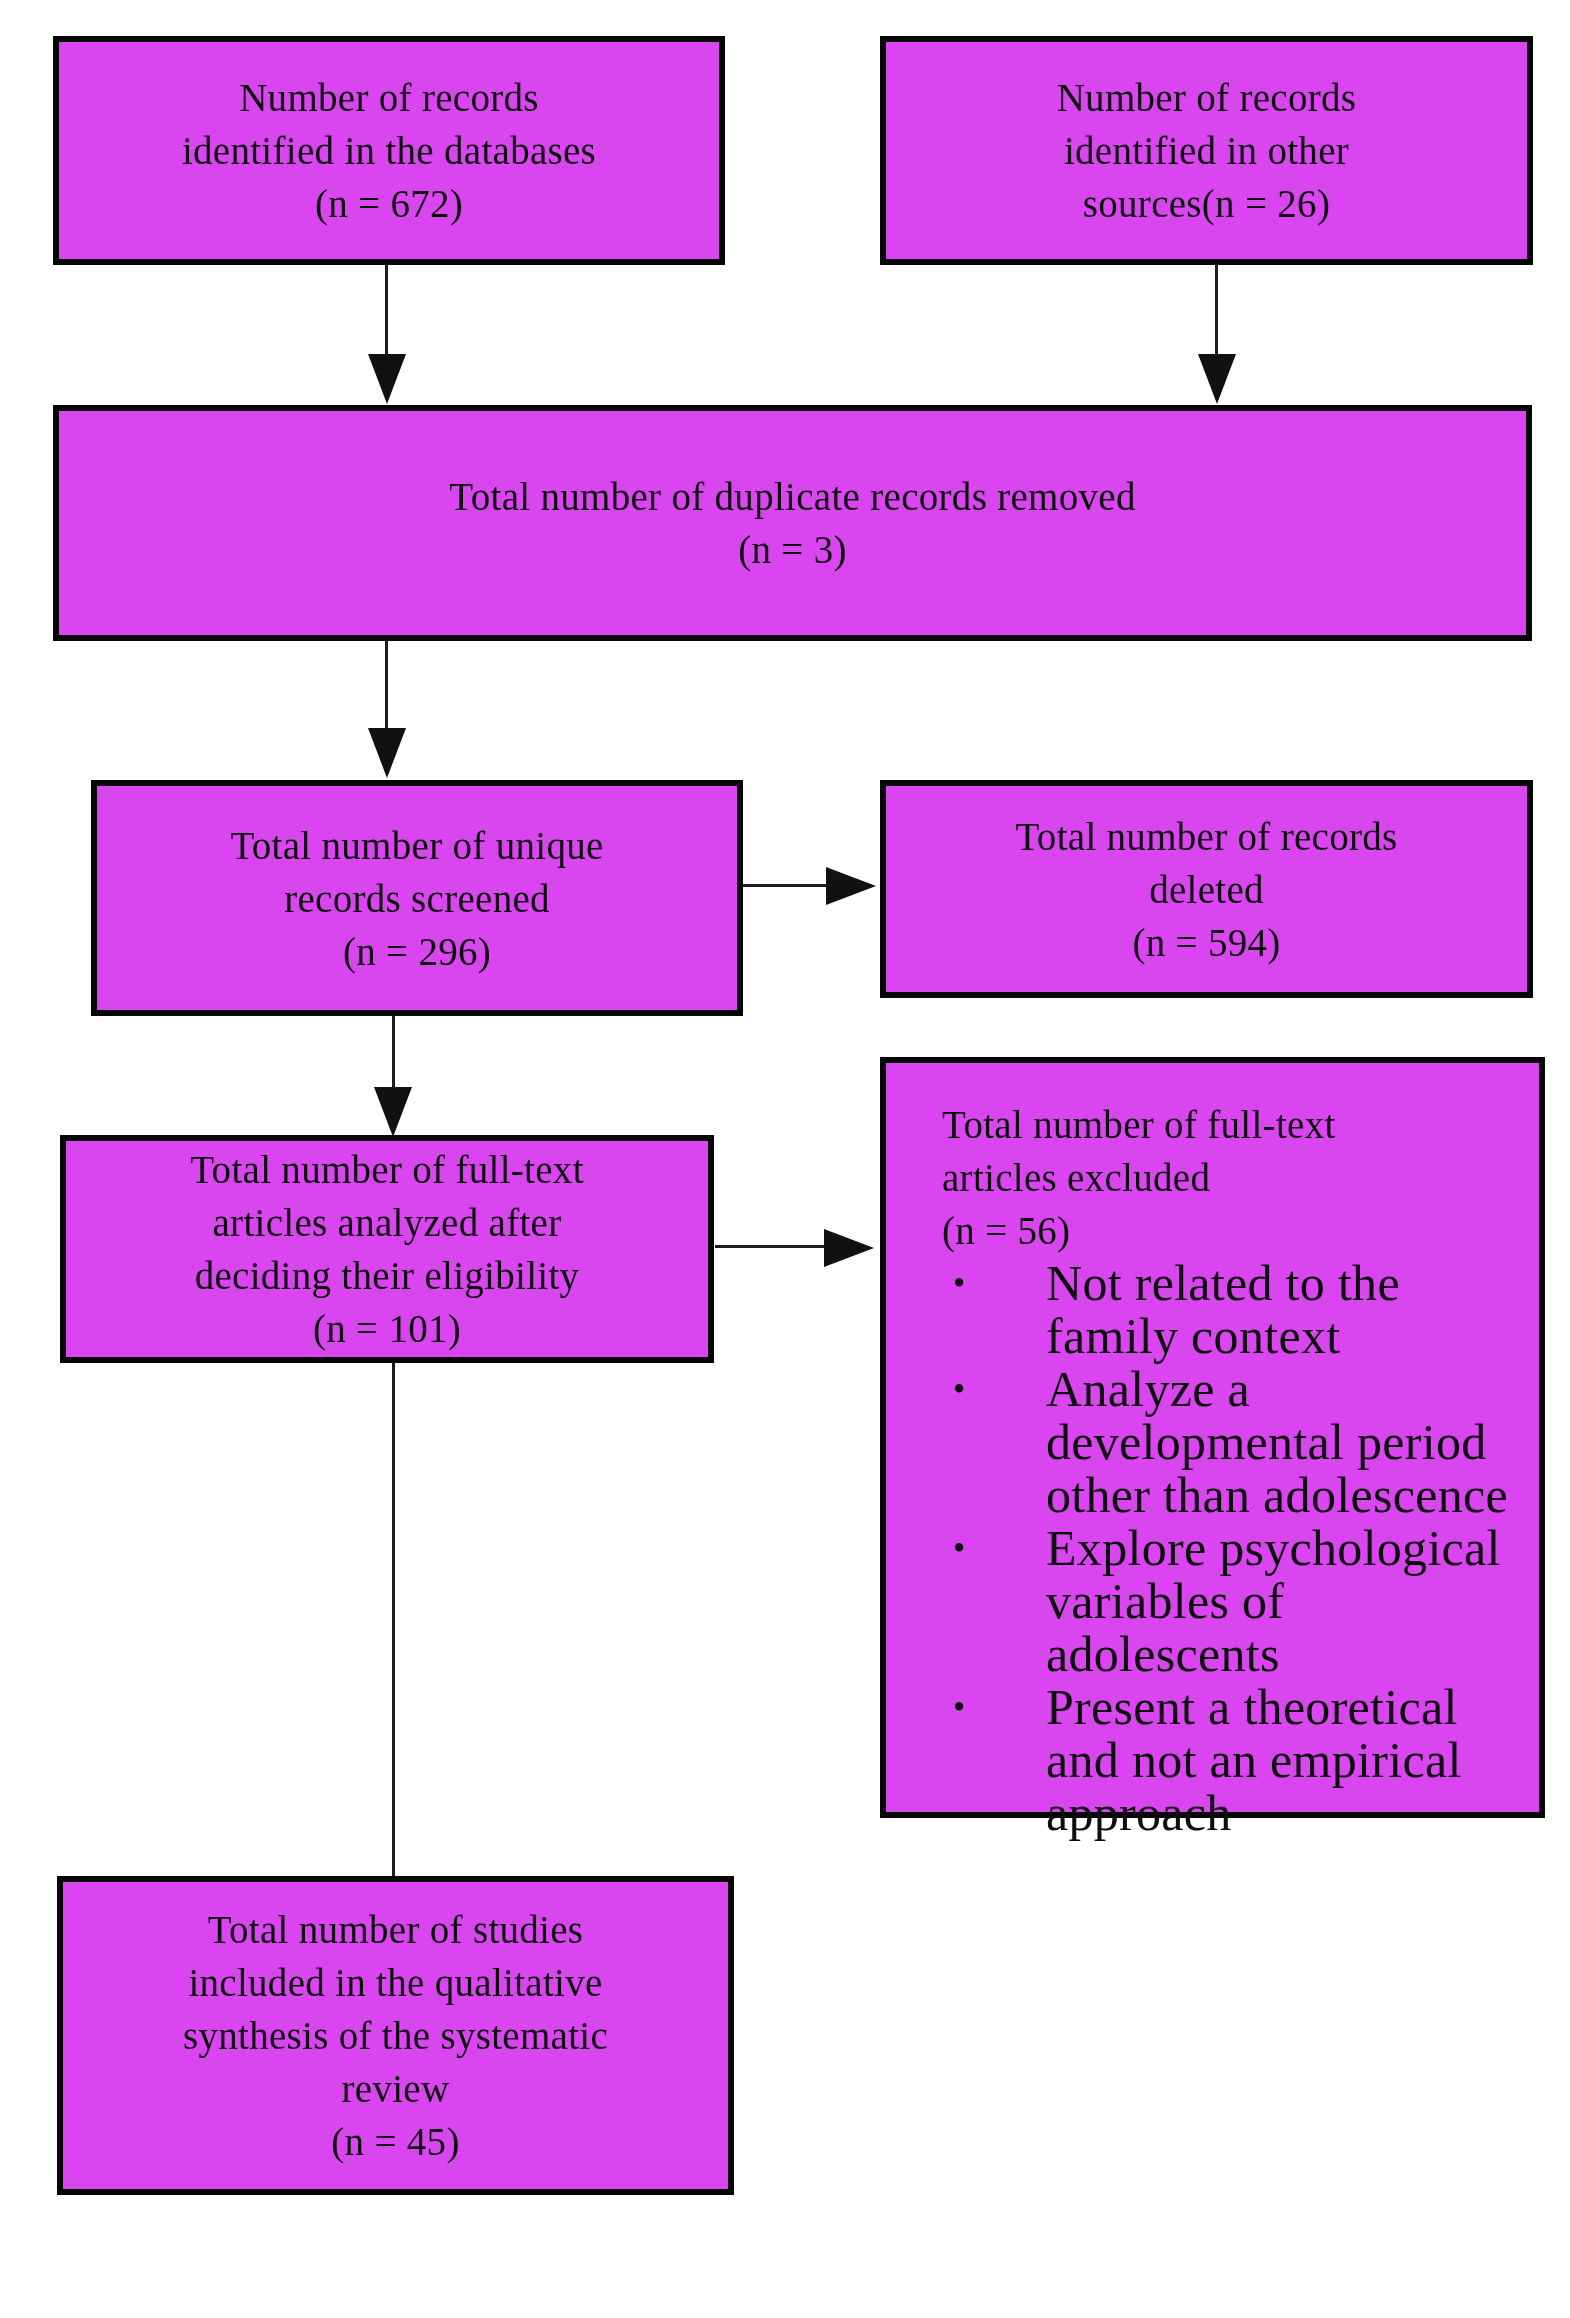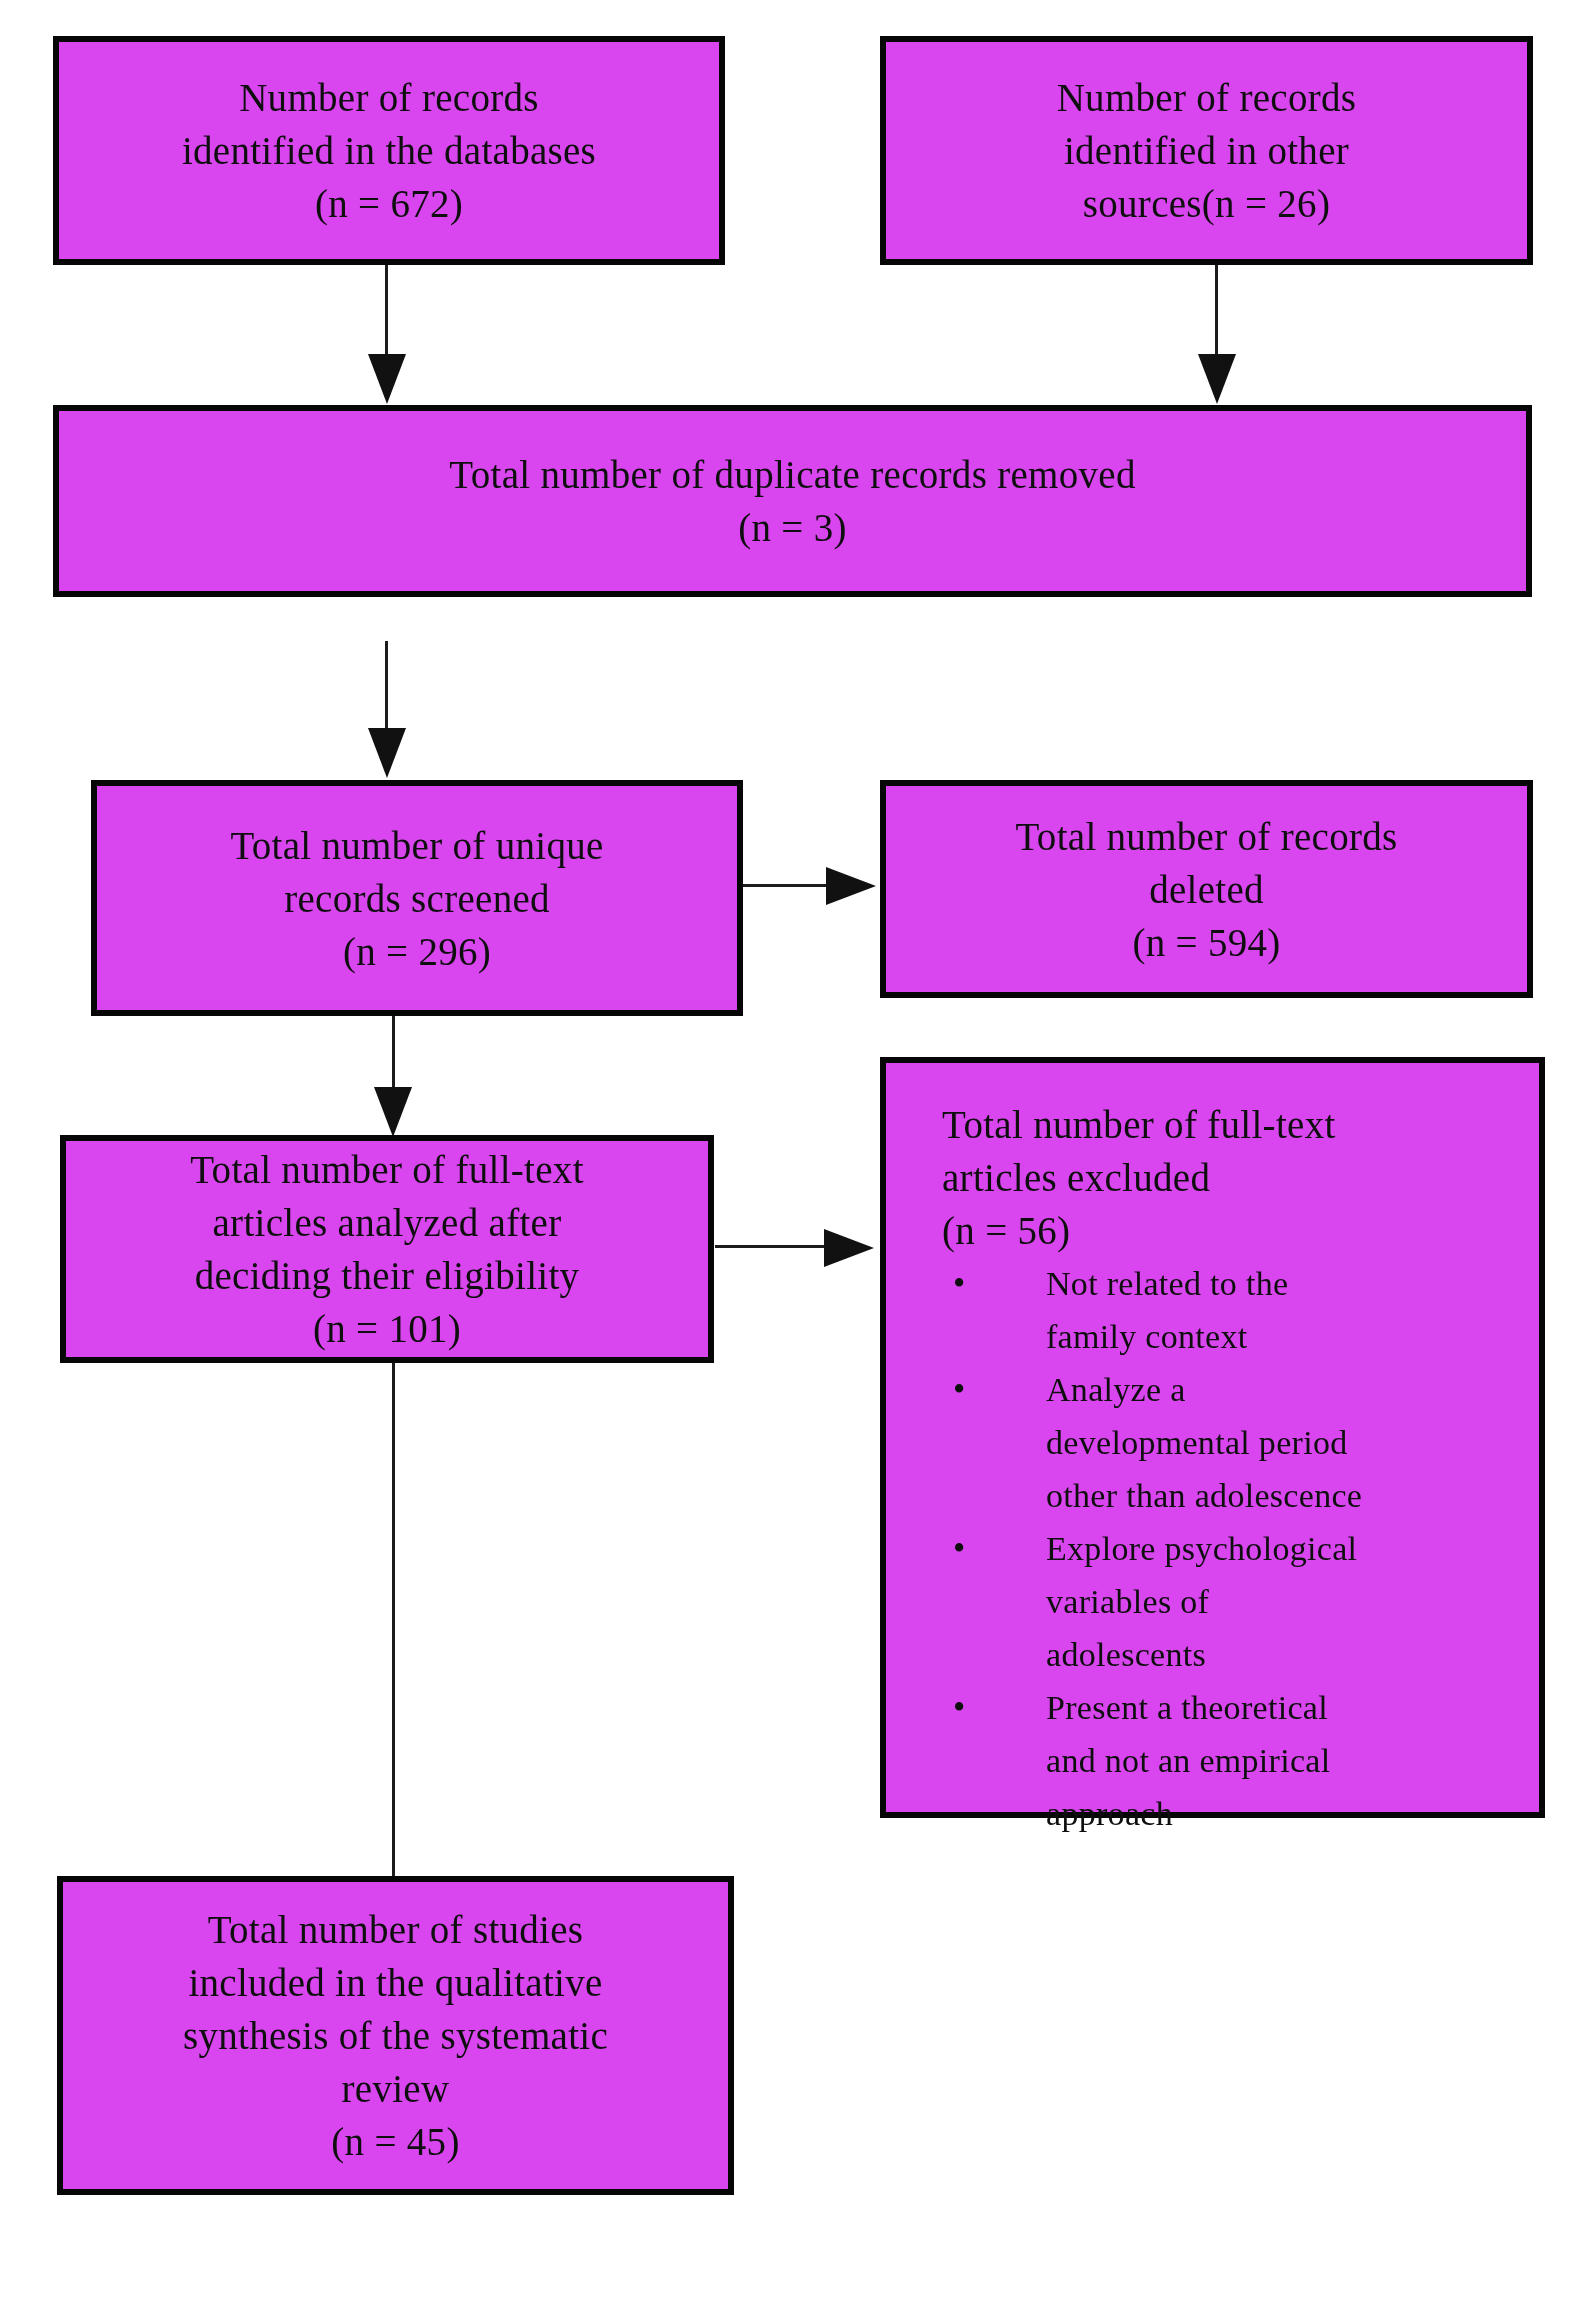--- a/index.html
+++ b/index.html
@@ -37,21 +37,21 @@
   .bullet-row { display: flex; align-items: flex-start; }
   .bullet-glyph {
     flex: 0 0 104px;
     padding-left: 11px;
     box-sizing: border-box;
     font-size: 35px;
     line-height: 53px;
   }
   .bullet-text {
     white-space: pre-line;
-    font-size: 34px;
+    font-size: 50px;
     line-height: 53px;
     letter-spacing: 0.3px;
   }
   .v-line { position: absolute; width: 3px; background: #1c1c1c; }
   .h-line { position: absolute; height: 3px; background: #1c1c1c; }
   .arrow-down {
     position: absolute; width: 0; height: 0;
     border-left: 19px solid transparent;
     border-right: 19px solid transparent;
     border-top: 50px solid #111111;
@@ -79,21 +79,21 @@
 identified in other
 sources(n = 26)</div>
   </div>
 
   <div class="v-line" style="left:385px; top:265px; height:92px;"></div>
   <div class="arrow-down" style="left:368px; top:354px;"></div>
 
   <div class="v-line" style="left:1215px; top:265px; height:92px;"></div>
   <div class="arrow-down" style="left:1198px; top:354px;"></div>
 
-  <div class="fbox" style="left:53px; top:405px; width:1479px; height:192px;">
+  <div class="fbox" style="left:53px; top:405px; width:1479px; height:236px;">
     <div class="box-text">Total number of duplicate records removed
 (n = 3)</div>
   </div>
 
   <div class="v-line" style="left:385px; top:641px; height:89px;"></div>
   <div class="arrow-down" style="left:368px; top:728px;"></div>
 
   <div class="fbox" style="left:91px; top:780px; width:652px; height:236px;">
     <div class="box-text">Total number of unique
 records screened

